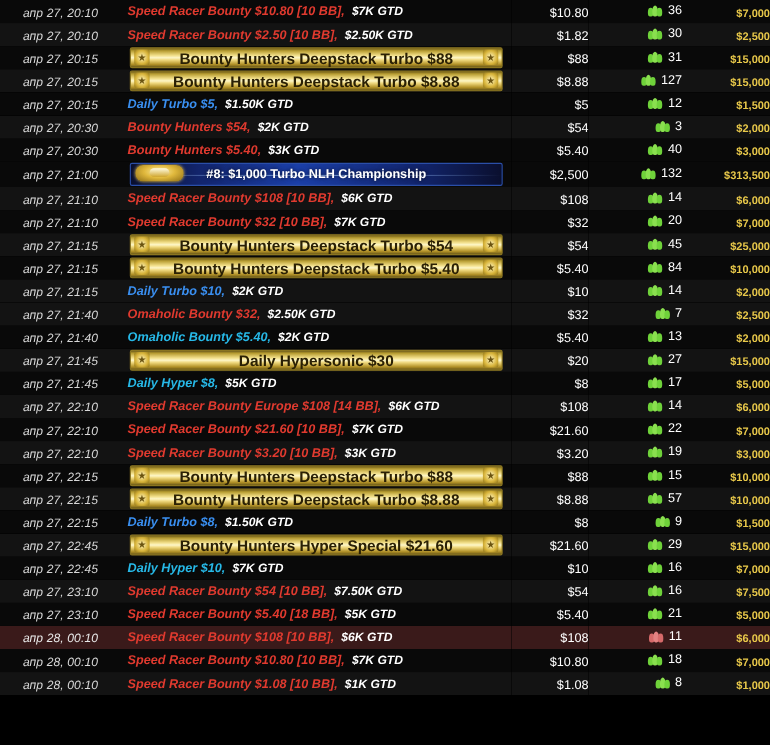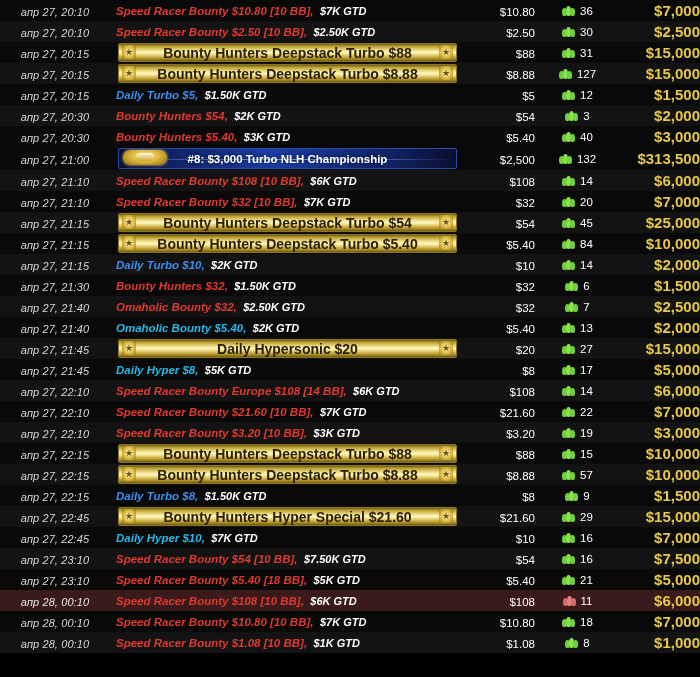--- a/index.html
+++ b/index.html
@@ -25,41 +25,41 @@
   table.lobby td {
     padding: 0;
     vertical-align: middle;
     white-space: nowrap;
     overflow: hidden;
   }
   
   .c-time   { width: 110px; text-align: center; }
   .c-name   { width: 355px; }
   .c-buyin  { width: 70px;  text-align: right; }
-  .c-ent    { width: 85px;  text-align: center; padding-left: 8px; }
+  .c-ent    { width: 85px;  text-align: right; padding-left: 8px; }
   .c-prize  { width: 80px;  text-align: right; padding-right: 10px; }
 
   .time-txt {
     font-size: 11px;
     font-style: italic;
     color: #d8d8d8;
     letter-spacing: 0.1px;
   }
   .buyin-txt {
     font-size: 11.5px;
     color: #ffffff;
   }
   .ent-txt {
     font-size: 11.5px;
     color: #ffffff;
     display: inline-block;
     vertical-align: middle;
   }
   .prize-txt {
-    font-size: 15px;
+    font-size: 10px;
     font-weight: bold;
     color: #e8c84a;
   }
 
   
   tr.r-even td { background: #090909; }
   tr.r-odd  td { background: #131313; }
   tr.r-hl   td { background: #3a1a1a; }
   tr.r-hl .time-txt { color: #e8e8e8; }
 
@@ -191,21 +191,21 @@
         </td>
         <td class="c-buyin"><span class="buyin-txt">$10.80</span></td>
         <td class="c-ent"><span class="pic"><i class="a"></i><i class="b"></i><i class="c"></i></span><span class="ent-txt">36</span></td>
         <td class="c-prize"><span class="prize-txt">$7,000</span></td>
       </tr>
       <tr class="r-odd">
         <td class="c-time"><span class="time-txt">апр 27, 20:10</span></td>
         <td class="c-name">
           <div class="name-plain clr-red"><span>Speed Racer Bounty $2.50 [10 BB],</span><span>&nbsp; </span><span class="sub clr-white">$2.50K GTD</span></div>
         </td>
-        <td class="c-buyin"><span class="buyin-txt">$2.50</span></td>
+        <td class="c-buyin"><span class="buyin-txt">$1.82</span></td>
         <td class="c-ent"><span class="pic"><i class="a"></i><i class="b"></i><i class="c"></i></span><span class="ent-txt">30</span></td>
         <td class="c-prize"><span class="prize-txt">$2,500</span></td>
       </tr>
       <tr class="r-even">
         <td class="c-time"><span class="time-txt">апр 27, 20:15</span></td>
         <td class="c-name">
           <div class="banner">
             <span class="star left">★</span>
             <span class="btxt">Bounty Hunters Deepstack Turbo $88</span>
             <span class="star right">★</span>
@@ -254,21 +254,21 @@
         <td class="c-buyin"><span class="buyin-txt">$5.40</span></td>
         <td class="c-ent"><span class="pic"><i class="a"></i><i class="b"></i><i class="c"></i></span><span class="ent-txt">40</span></td>
         <td class="c-prize"><span class="prize-txt">$3,000</span></td>
       </tr>
       <tr class="r-even">
         <td class="c-time"><span class="time-txt">апр 27, 21:00</span></td>
         <td class="c-name">
           <div class="champ">
             <span class="shine"></span>
             <span class="ring"></span>
-            <span class="ctxt">#8: $3,000 Turbo NLH Championship</span>
+            <span class="ctxt">#8: $1,000 Turbo NLH Championship</span>
           </div>
         </td>
         <td class="c-buyin"><span class="buyin-txt">$2,500</span></td>
         <td class="c-ent"><span class="pic"><i class="a"></i><i class="b"></i><i class="c"></i></span><span class="ent-txt">132</span></td>
         <td class="c-prize"><span class="prize-txt">$313,500</span></td>
       </tr>
       <tr class="r-odd">
         <td class="c-time"><span class="time-txt">апр 27, 21:10</span></td>
         <td class="c-name">
           <div class="name-plain clr-red"><span>Speed Racer Bounty $108 [10 BB],</span><span>&nbsp; </span><span class="sub clr-white">$6K GTD</span></div>
@@ -314,29 +314,20 @@
       </tr>
       <tr class="r-odd">
         <td class="c-time"><span class="time-txt">апр 27, 21:15</span></td>
         <td class="c-name">
           <div class="name-plain clr-blue"><span>Daily Turbo $10,</span><span>&nbsp; </span><span class="sub clr-white">$2K GTD</span></div>
         </td>
         <td class="c-buyin"><span class="buyin-txt">$10</span></td>
         <td class="c-ent"><span class="pic"><i class="a"></i><i class="b"></i><i class="c"></i></span><span class="ent-txt">14</span></td>
         <td class="c-prize"><span class="prize-txt">$2,000</span></td>
       </tr>
-      <tr class="r-even">
-        <td class="c-time"><span class="time-txt">апр 27, 21:30</span></td>
-        <td class="c-name">
-          <div class="name-plain clr-red"><span>Bounty Hunters $32,</span><span>&nbsp; </span><span class="sub clr-white">$1.50K GTD</span></div>
-        </td>
-        <td class="c-buyin"><span class="buyin-txt">$32</span></td>
-        <td class="c-ent"><span class="pic"><i class="a"></i><i class="b"></i><i class="c"></i></span><span class="ent-txt">6</span></td>
-        <td class="c-prize"><span class="prize-txt">$1,500</span></td>
-      </tr>
       <tr class="r-odd">
         <td class="c-time"><span class="time-txt">апр 27, 21:40</span></td>
         <td class="c-name">
           <div class="name-plain clr-red"><span>Omaholic Bounty $32,</span><span>&nbsp; </span><span class="sub clr-white">$2.50K GTD</span></div>
         </td>
         <td class="c-buyin"><span class="buyin-txt">$32</span></td>
         <td class="c-ent"><span class="pic"><i class="a"></i><i class="b"></i><i class="c"></i></span><span class="ent-txt">7</span></td>
         <td class="c-prize"><span class="prize-txt">$2,500</span></td>
       </tr>
       <tr class="r-even">
@@ -346,21 +337,21 @@
         </td>
         <td class="c-buyin"><span class="buyin-txt">$5.40</span></td>
         <td class="c-ent"><span class="pic"><i class="a"></i><i class="b"></i><i class="c"></i></span><span class="ent-txt">13</span></td>
         <td class="c-prize"><span class="prize-txt">$2,000</span></td>
       </tr>
       <tr class="r-odd">
         <td class="c-time"><span class="time-txt">апр 27, 21:45</span></td>
         <td class="c-name">
           <div class="banner">
             <span class="star left">★</span>
-            <span class="btxt">Daily Hypersonic $20</span>
+            <span class="btxt">Daily Hypersonic $30</span>
             <span class="star right">★</span>
           </div>
         </td>
         <td class="c-buyin"><span class="buyin-txt">$20</span></td>
         <td class="c-ent"><span class="pic"><i class="a"></i><i class="b"></i><i class="c"></i></span><span class="ent-txt">27</span></td>
         <td class="c-prize"><span class="prize-txt">$15,000</span></td>
       </tr>
       <tr class="r-even">
         <td class="c-time"><span class="time-txt">апр 27, 21:45</span></td>
         <td class="c-name">

